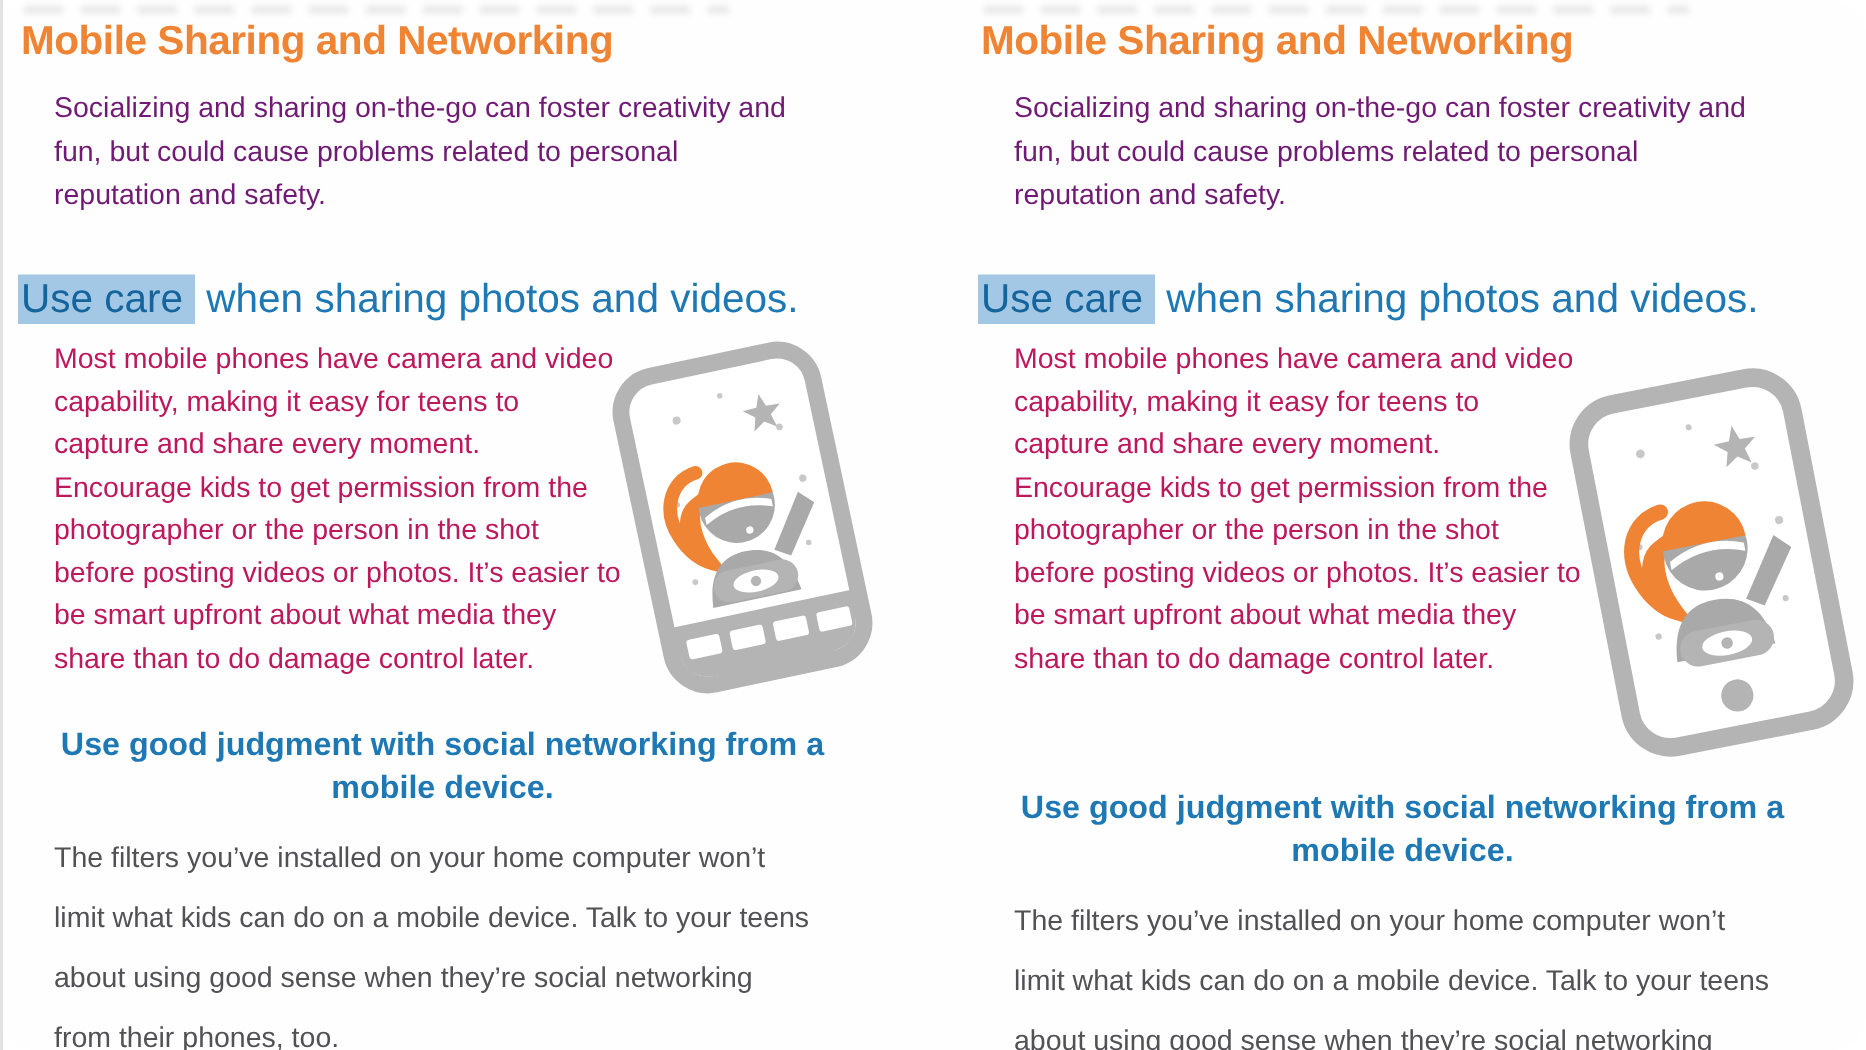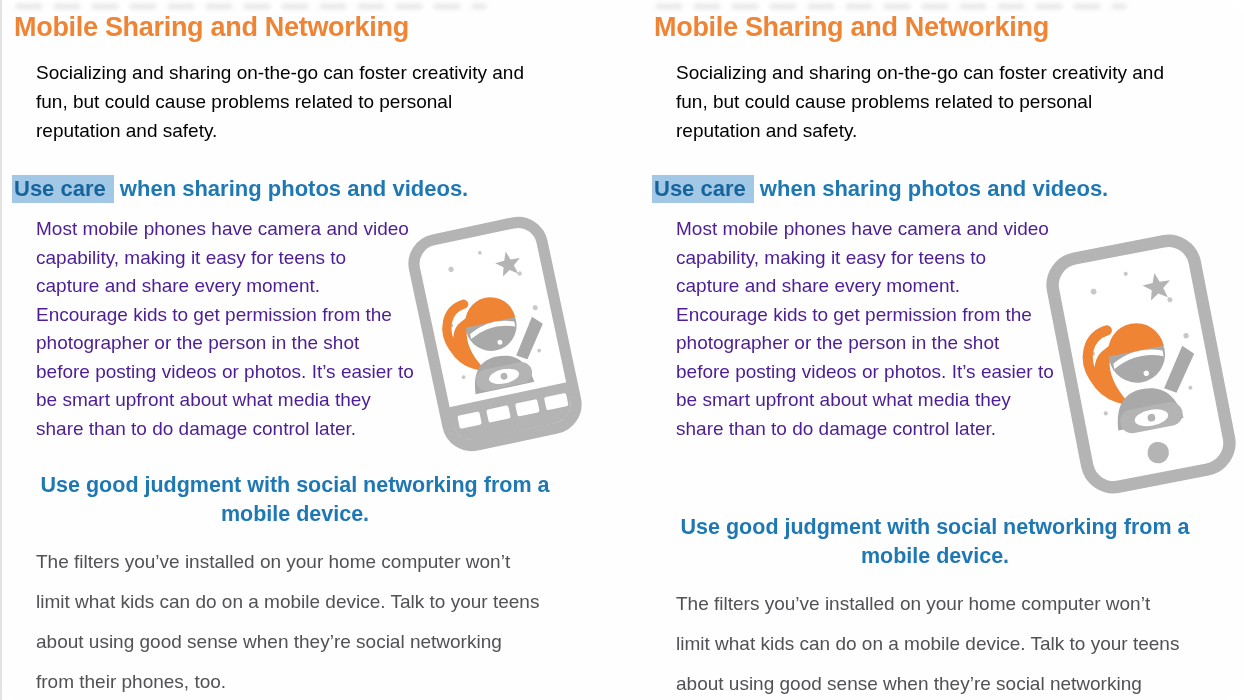--- a/index.html
+++ b/index.html
@@ -27,37 +27,37 @@
     filter: blur(2px);
     opacity: .45;
   }
 
   h1.doc-title {
     font-size: 27px; font-weight: bold; letter-spacing: -0.3px;
     color: #ee8434; margin-top: 0;
   }
   p.intro {
     margin: 15px 0 0 22px; max-width: 505px;
-    font-size: 19px; line-height: 29px; color: #000000;
+    font-size: 19px; line-height: 29px; color: #701a75;
     font-weight: 500;
   }
   h2.sub {
-    margin-top: 29px; font-size: 22px; font-weight: bold;
+    margin-top: 40px; font-size: 27px; font-weight: normal;
     color: #1e78b4; line-height: 29px;
   }
   h2.sub .hl {
     background: #a3c8e6; color: #15659c;
     padding: 1px 8px 2px 2px; margin-left: -2px;
   }
   .section-row {
     display: flex; align-items: flex-start; margin-top: 12px;
   }
   p.body-text {
     margin-left: 22px; width: 378px; flex: 0 0 auto;
-    font-size: 19px; line-height: 28.5px; color: #4c1d95;
+    font-size: 19px; line-height: 28.5px; color: #be185d;
   }
   .phone-wrap {
     flex: 0 0 auto; margin: 8px 0 0 8px;
     transform: rotate(-12deg);
   }
   .column--right .phone-wrap { margin-top: 26px; transform: rotate(-11deg); }
   .phone-wrap svg { display: block; }
 
   h2.sub2 {
     margin-top: 26px; max-width: 562px;

